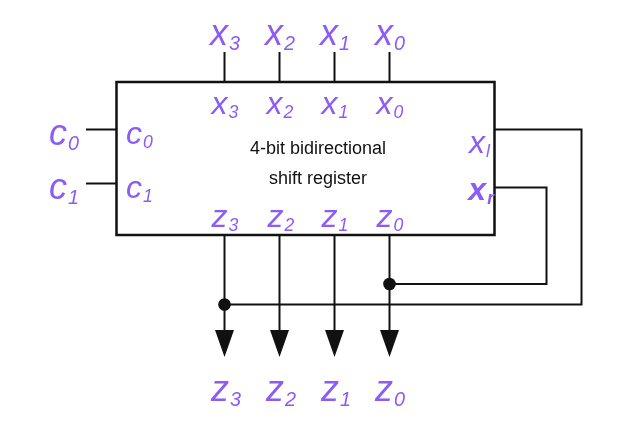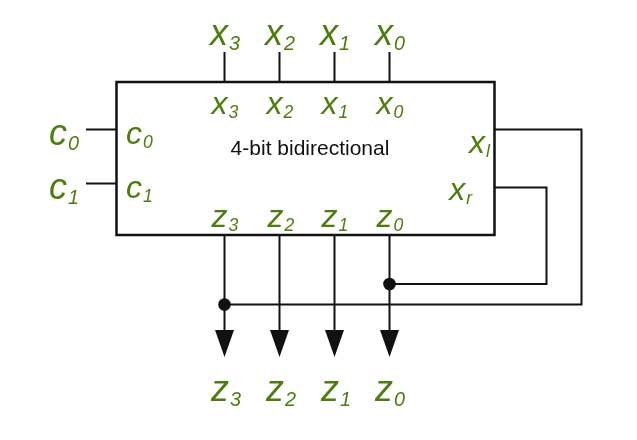--- a/index.html
+++ b/index.html
@@ -18,44 +18,44 @@
   .wiring {
     position: absolute;
     left: 0;
     top: 0;
   }
   
   .lbl {
     position: absolute;
     transform: translate(-50%, -50%);
     font-style: italic;
-    color: #4d7c0f;
+    color: #8b5cf6;
     line-height: 1;
     white-space: nowrap;
     letter-spacing: 0;
   }
   .lbl .s {
     font-size: 0.55em;
     position: relative;
     top: 0.24em;
     margin-left: 1px;
     font-style: italic;
   }
   .ext { font-size: 36px; }
   .int { font-size: 32px; }
   .align-left  { transform: translate(0, -50%); }
   .align-right { transform: translate(-100%, -50%); }
   
   .title {
     position: absolute;
-    left: 310px;
+    left: 318px;
     top: 133px;
     transform: translateX(-50%);
     text-align: center;
-    font-size: 21px;
+    font-size: 18px;
     line-height: 30px;
     color: #111111;
     white-space: nowrap;
   }
 </style>
 </head>
 <body>
 
 <div class="stage">
 
@@ -95,29 +95,30 @@
   <div class="lbl int" style="left:335px; top:103px;"><span class="b">x</span><span class="s">1</span></div>
   <div class="lbl int" style="left:390px; top:103px;"><span class="b">x</span><span class="s">0</span></div>
 
   <div class="lbl ext" style="left:64px; top:133px;"><span class="b">c</span><span class="s">0</span></div>
   <div class="lbl ext" style="left:64px; top:187px;"><span class="b">c</span><span class="s">1</span></div>
 
   <div class="lbl int align-left" style="left:126px; top:133px;"><span class="b">c</span><span class="s">0</span></div>
   <div class="lbl int align-left" style="left:126px; top:187px;"><span class="b">c</span><span class="s">1</span></div>
 
   <div class="lbl int align-right" style="left:490px; top:142px;"><span class="b">x</span><span class="s">l</span></div>
-  <div class="lbl int align-right" style="left:472px; top:189px;"><span class="b">x</span><span class="s">r</span></div>
+  <div class="lbl int align-right" style="left:494px; top:189px;font-weight:bold;"><span class="b">x</span><span class="s">r</span></div>
 
   <div class="lbl int" style="left:225px; top:216px;"><span class="b">z</span><span class="s">3</span></div>
   <div class="lbl int" style="left:281px; top:216px;"><span class="b">z</span><span class="s">2</span></div>
   <div class="lbl int" style="left:335px; top:216px;"><span class="b">z</span><span class="s">1</span></div>
   <div class="lbl int" style="left:390px; top:216px;"><span class="b">z</span><span class="s">0</span></div>
 
   <div class="lbl ext" style="left:226px; top:389px;"><span class="b">z</span><span class="s">3</span></div>
   <div class="lbl ext" style="left:281px; top:389px;"><span class="b">z</span><span class="s">2</span></div>
   <div class="lbl ext" style="left:336px; top:389px;"><span class="b">z</span><span class="s">1</span></div>
   <div class="lbl ext" style="left:390px; top:389px;"><span class="b">z</span><span class="s">0</span></div>
 
   <div class="title">
     <div>4-bit bidirectional</div>
+    <div>shift register</div>
   </div>
 
 </div>
 
 </body></html>

